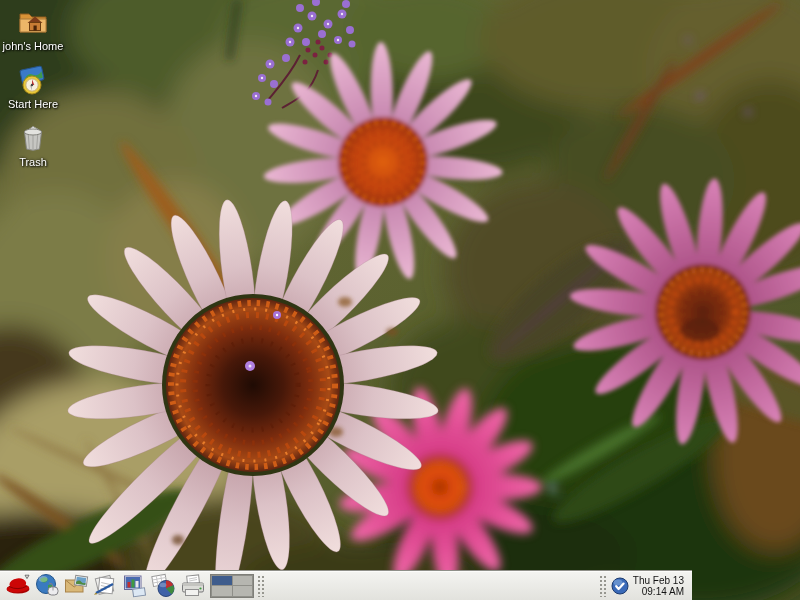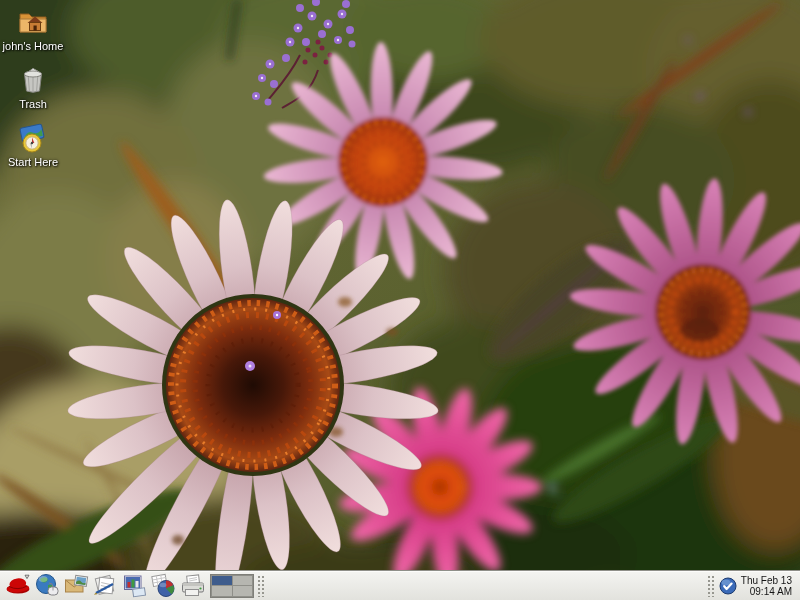--- a/index.html
+++ b/index.html
@@ -8,21 +8,21 @@
   .wallpaper{position:absolute;inset:0;width:800px;height:600px;display:block;}
 
   
   .icons{position:absolute;top:5px;left:2px;width:62px;display:flex;
          flex-direction:column;align-items:center;gap:11px;}
   .dicon{display:flex;flex-direction:column;align-items:center;gap:1px;width:62px;}
   .lbl{color:#fff;font-size:11px;line-height:12px;text-align:center;
        text-shadow:1px 1px 2px #000,0 0 3px rgba(0,0,0,.9);}
 
   
-  .panel{position:absolute;left:0;bottom:0;width:800px;height:30px;box-sizing:border-box;
+  .panel{position:absolute;left:0;bottom:0;width:692px;height:30px;box-sizing:border-box;
          background:linear-gradient(#f4f4f1,#e2e2dd);
          border-top:1px solid #8f8f89;box-shadow:inset 0 1px 0 #fcfcfa;
          display:flex;align-items:center;padding:0 4px;}
   .launch{width:29px;height:27px;border:none;background:transparent;padding:0;margin:0;
           display:flex;align-items:center;justify-content:center;cursor:pointer;}
   .pager{width:44px;height:24px;margin-left:3px;background:#8f8f89;border:1px solid #7e7e78;
          display:grid;grid-template-columns:1fr 1fr;grid-template-rows:1fr 1fr;
          gap:1px;padding:1px;box-sizing:border-box;cursor:pointer;}
   .ws{background:#b6b6b0;}
   .ws.active{background:#3e5c8c;}
@@ -309,41 +309,41 @@
         <path d="M4,9 L13,9 L16,12 L30,12 L30,27 L4,27 Z" fill="#d89236" stroke="#8a5a1e"></path>
         <path d="M4,14 L30,14 L30,27 L4,27 Z" fill="#ecb668" stroke="#a87838"></path>
         <path d="M11.5,18 L19,11.5 L26.5,18 Z" fill="#7c3c1a"></path>
         <rect x="13.5" y="17.5" width="11" height="8" fill="#c87c34" stroke="#6a3c10"></rect>
         <rect x="17.5" y="20.5" width="3.2" height="5" fill="#4a2408"></rect>
       </svg>
       <span class="lbl">john's Home</span>
     </div>
     <div class="dicon">
       <svg width="34" height="34" viewBox="0 0 34 34">
-        <path d="M12,9 L17,5.5 L22.5,8.5 L20.5,12 L13.5,12 Z" fill="#f4f4f2" stroke="#9a9a96"></path>
-        <path d="M8.5,11 L10.5,28 Q17,30.5 23.5,28 L25.5,11 Z" fill="#c6c6c2" stroke="#84847e"></path>
-        <path d="M12.2,12 L13.4,28.4 M17,12.5 L17,29.3 M21.8,12 L20.6,28.4" stroke="#a2a29e" fill="none"></path>
-        <ellipse cx="17" cy="11" rx="8.7" ry="3" fill="#e2e2de" stroke="#84847e"></ellipse>
-      </svg>
-      <span class="lbl">Trash</span>
-    </div>
-    <div class="dicon">
-      <svg width="34" height="34" viewBox="0 0 34 34">
         <g transform="rotate(-12 16 12)">
           <rect x="5" y="5" width="22" height="14" rx="2" fill="#3a7ac8" stroke="#27568e"></rect>
           <path d="M7,16 q5,-8 10,-4 q5,3 9,-2 l0,7 l-19,0 Z" fill="#3f9a4e"></path>
         </g>
         <circle cx="16" cy="22" r="9" fill="#e8c83a" stroke="#a8881a"></circle>
         <circle cx="16" cy="22" r="6.2" fill="#f6f0de" stroke="#c8b070"></circle>
         <path d="M16,16.2 L18.3,22 L16,22 Z" fill="#c03030"></path>
         <path d="M16,27.8 L13.7,22 L16,22 Z" fill="#b8b8b4"></path>
         <circle cx="16" cy="22" r="1.2" fill="#444"></circle>
       </svg>
       <span class="lbl">Start Here</span>
     </div>
+    <div class="dicon">
+      <svg width="34" height="34" viewBox="0 0 34 34">
+        <path d="M12,9 L17,5.5 L22.5,8.5 L20.5,12 L13.5,12 Z" fill="#f4f4f2" stroke="#9a9a96"></path>
+        <path d="M8.5,11 L10.5,28 Q17,30.5 23.5,28 L25.5,11 Z" fill="#c6c6c2" stroke="#84847e"></path>
+        <path d="M12.2,12 L13.4,28.4 M17,12.5 L17,29.3 M21.8,12 L20.6,28.4" stroke="#a2a29e" fill="none"></path>
+        <ellipse cx="17" cy="11" rx="8.7" ry="3" fill="#e2e2de" stroke="#84847e"></ellipse>
+      </svg>
+      <span class="lbl">Trash</span>
+    </div>
   </div>
 
   <div class="panel">
 
     <button class="launch" title="Main Menu">
       <svg width="28" height="27" viewBox="0 0 28 27">
         <path d="M20,3.2 L24,3.2 L22,6.6 Z" fill="#e8e8e4" stroke="#555" stroke-width=".8"></path>
         <ellipse cx="13" cy="17" rx="11.5" ry="4.6" fill="#a80000"></ellipse>
         <ellipse cx="12.6" cy="15.4" rx="8.4" ry="3.2" fill="#ececea"></ellipse>
         <ellipse cx="12.8" cy="11.8" rx="8.4" ry="5.4" fill="#cc0606" transform="rotate(-7 12.8 11.8)"></ellipse>

